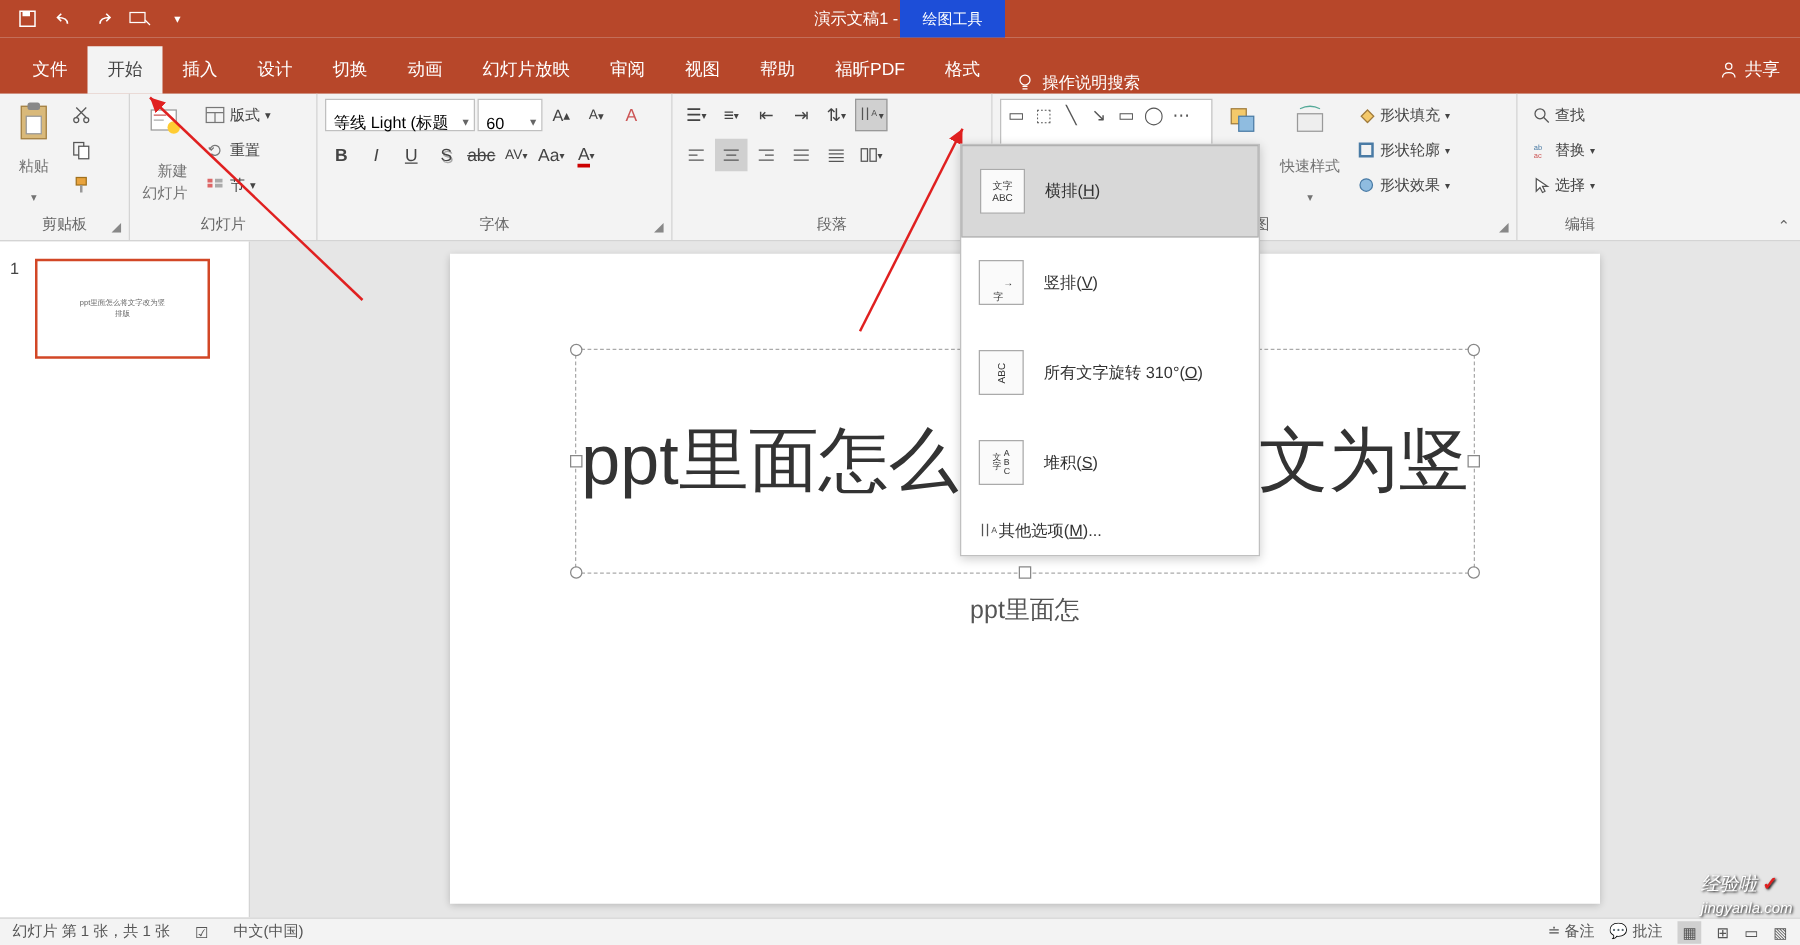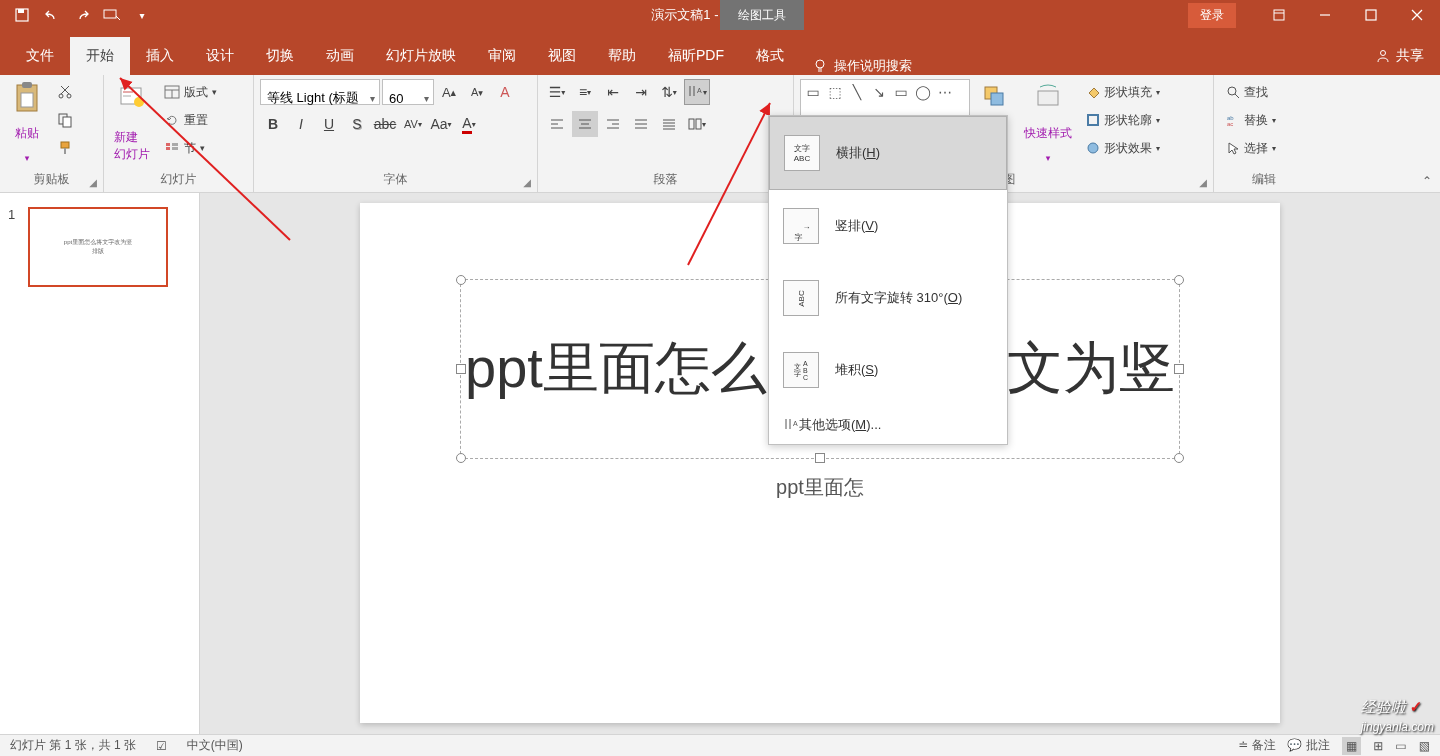--- a/index.html
+++ b/index.html
@@ -2,37 +2,37 @@
 <html><head>
 <meta charset="utf-8">
 <style>
 * { margin: 0; padding: 0; box-sizing: border-box; font-family: "Microsoft YaHei", sans-serif; }
 body { background: #e6e6e6; width: 1440px; height: 756px; overflow: hidden; position: relative; }
 
 .titlebar { background: #b7472a; height: 30px; display: flex; align-items: center; color: #fff; font-size: 12px; position: relative; }
 .qat { display: flex; align-items: center; gap: 2px; padding-left: 8px; }
 .qat-btn { width: 28px; height: 28px; display: flex; align-items: center; justify-content: center; cursor: pointer; }
 .title-center { position: absolute; left: 50%; transform: translateX(-50%); font-size: 13px; }
-.contextual-tab { position: absolute; left: 720px; background: #737373; height: 30px; padding: 0 18px; display: flex; align-items: center; font-size: 12px; }
+.contextual-tab { position: absolute; left: 720px; background: #1d4ed8; height: 30px; padding: 0 18px; display: flex; align-items: center; font-size: 12px; }
 .win-controls { margin-left: auto; display: flex; align-items: center; }
 .login-btn { background: #d75b3a; padding: 4px 12px; font-size: 12px; margin-right: 20px; }
 .win-btn { width: 46px; height: 30px; display: flex; align-items: center; justify-content: center; cursor: pointer; }
 
 .tabbar { background: #b7472a; height: 45px; display: flex; align-items: flex-end; color: #fff; font-size: 14px; }
 .tab { padding: 10px 16px; cursor: pointer; height: 38px; display: flex; align-items: center; }
 .tab.active { background: #f3f3f3; color: #444; }
 .tab:first-child { margin-left: 10px; }
 .tellme { display: flex; align-items: center; gap: 6px; margin-left: 12px; font-size: 13px; }
 .share { margin-left: auto; padding: 10px 16px; display: flex; align-items: center; gap: 6px; }
 
 .ribbon { background: #f3f3f3; height: 118px; border-bottom: 1px solid #d4d4d4; display: flex; position: relative; }
 .group { border-right: 1px solid #d4d4d4; padding: 4px 6px 2px; display: flex; flex-direction: column; justify-content: space-between; position: relative; }
 .group-label { text-align: center; font-size: 12px; color: #666; padding-bottom: 2px; }
 .group-body { display: flex; align-items: flex-start; gap: 4px; flex: 1; }
-.big-btn { display: flex; flex-direction: column; align-items: center; justify-content: space-between; padding: 2px 4px; min-width: 42px; height: 86px; cursor: pointer; font-size: 12px; color: #a21caf; }
+.big-btn { display: flex; flex-direction: column; align-items: center; justify-content: space-between; padding: 2px 4px; min-width: 42px; height: 86px; cursor: pointer; font-size: 12px; color: #737373; }
 .icon-box { width: 32px; height: 32px; display: flex; align-items: center; justify-content: center; }
 .small-stack { display: flex; flex-direction: column; gap: 2px; }
 .small-btn { height: 26px; padding: 0 6px; display: flex; align-items: center; gap: 4px; font-size: 12px; color: #444; cursor: pointer; }
 .font-row { display: flex; align-items: center; gap: 2px; }
 .font-select { height: 26px; border: 1px solid #c0c0c0; background: #fff; padding: 12px 18px 0 6px; font-size: 13px; min-width: 100px; display: flex; align-items: center; position: relative; }
 .font-select::after { content: "▾"; position: absolute; right: 4px; font-size: 10px; color: #666; }
 .sq-btn { width: 26px; height: 26px; display: flex; align-items: center; justify-content: center; cursor: pointer; font-size: 14px; color: #444; }
 .launcher { position: absolute; right: 3px; bottom: 3px; width: 14px; height: 14px; font-size: 10px; color: #888; cursor: pointer; display: flex; align-items: center; justify-content: center; }
 .shapes-gallery { width: 170px; height: 64px; border: 1px solid #c0c0c0; background: #fff; display: flex; flex-wrap: wrap; padding: 2px; gap: 2px; align-content: flex-start; }
 .shape-item { width: 20px; height: 20px; display: flex; align-items: center; justify-content: center; font-size: 14px; color: #555; }
@@ -89,45 +89,20 @@
     <div class="qat-btn">
         <svg width="18" height="14" viewBox="0 0 18 14">
           <rect x="1" y="2" width="12" height="8" fill="none" stroke="#fff"></rect>
           <path d="M13 8 L17 12" stroke="#fff"></path>
         </svg>
       </div>
     <div class="qat-btn" style="font-size:10px;color:#fff;">▾</div>
   </div>
   <div class="title-center">演示文稿1 - PowerPoint</div>
   <div class="contextual-tab">绘图工具</div>
-  <div class="win-controls">
-    <div class="login-btn">登录</div>
-    <div class="win-btn">
-        <svg width="14" height="14" viewBox="0 0 14 14">
-          <rect x="2" y="2" width="10" height="10" fill="none" stroke="#fff"></rect>
-          <line x1="2" y1="5" x2="12" y2="5" stroke="#fff"></line>
-        </svg>
-      </div>
-    <div class="win-btn">
-        <svg width="12" height="12">
-          <line x1="1" y1="6" x2="11" y2="6" stroke="#fff" stroke-width="1.2"></line>
-        </svg>
-      </div>
-    <div class="win-btn">
-        <svg width="12" height="12">
-          <rect x="1" y="1" width="10" height="10" fill="none" stroke="#fff" stroke-width="1.2"></rect>
-        </svg>
-      </div>
-    <div class="win-btn">
-        <svg width="12" height="12">
-          <line x1="1" y1="1" x2="11" y2="11" stroke="#fff" stroke-width="1.2"></line>
-          <line x1="11" y1="1" x2="1" y2="11" stroke="#fff" stroke-width="1.2"></line>
-        </svg>
-      </div>
-  </div>
 </div>
 
 <div class="tabbar">
   <div class="tab">文件</div>
   <div class="tab active">开始</div>
   <div class="tab">插入</div>
   <div class="tab">设计</div>
   <div class="tab">切换</div>
   <div class="tab">动画</div>
   <div class="tab">幻灯片放映</div>
@@ -199,21 +174,21 @@
     <div class="group-body">
       <div class="big-btn">
         <div class="icon-box">
             <svg width="30" height="30" viewBox="0 0 30 30">
               <rect x="4" y="6" width="20" height="16" fill="#fff" stroke="#999"></rect>
               <circle cx="22" cy="20" r="5" fill="#ffcc33"></circle>
               <line x1="6" y1="10" x2="16" y2="10" stroke="#c55"></line>
               <line x1="6" y1="14" x2="14" y2="14" stroke="#aaa"></line>
             </svg>
           </div>
-        <span style="white-space:pre-line;text-align:left;">新建
+        <span style="white-space:pre-line;text-align:right;">新建
 幻灯片</span>
       </div>
       <div class="small-stack">
         <div class="small-btn">
             <svg width="16" height="14" viewBox="0 0 16 14">
               <rect x="1" y="1" width="14" height="12" fill="none" stroke="#777"></rect>
               <line x1="1" y1="5" x2="15" y2="5" stroke="#777"></line>
               <line x1="8" y1="5" x2="8" y2="13" stroke="#777"></line>
             </svg>
             <span>版式</span>

